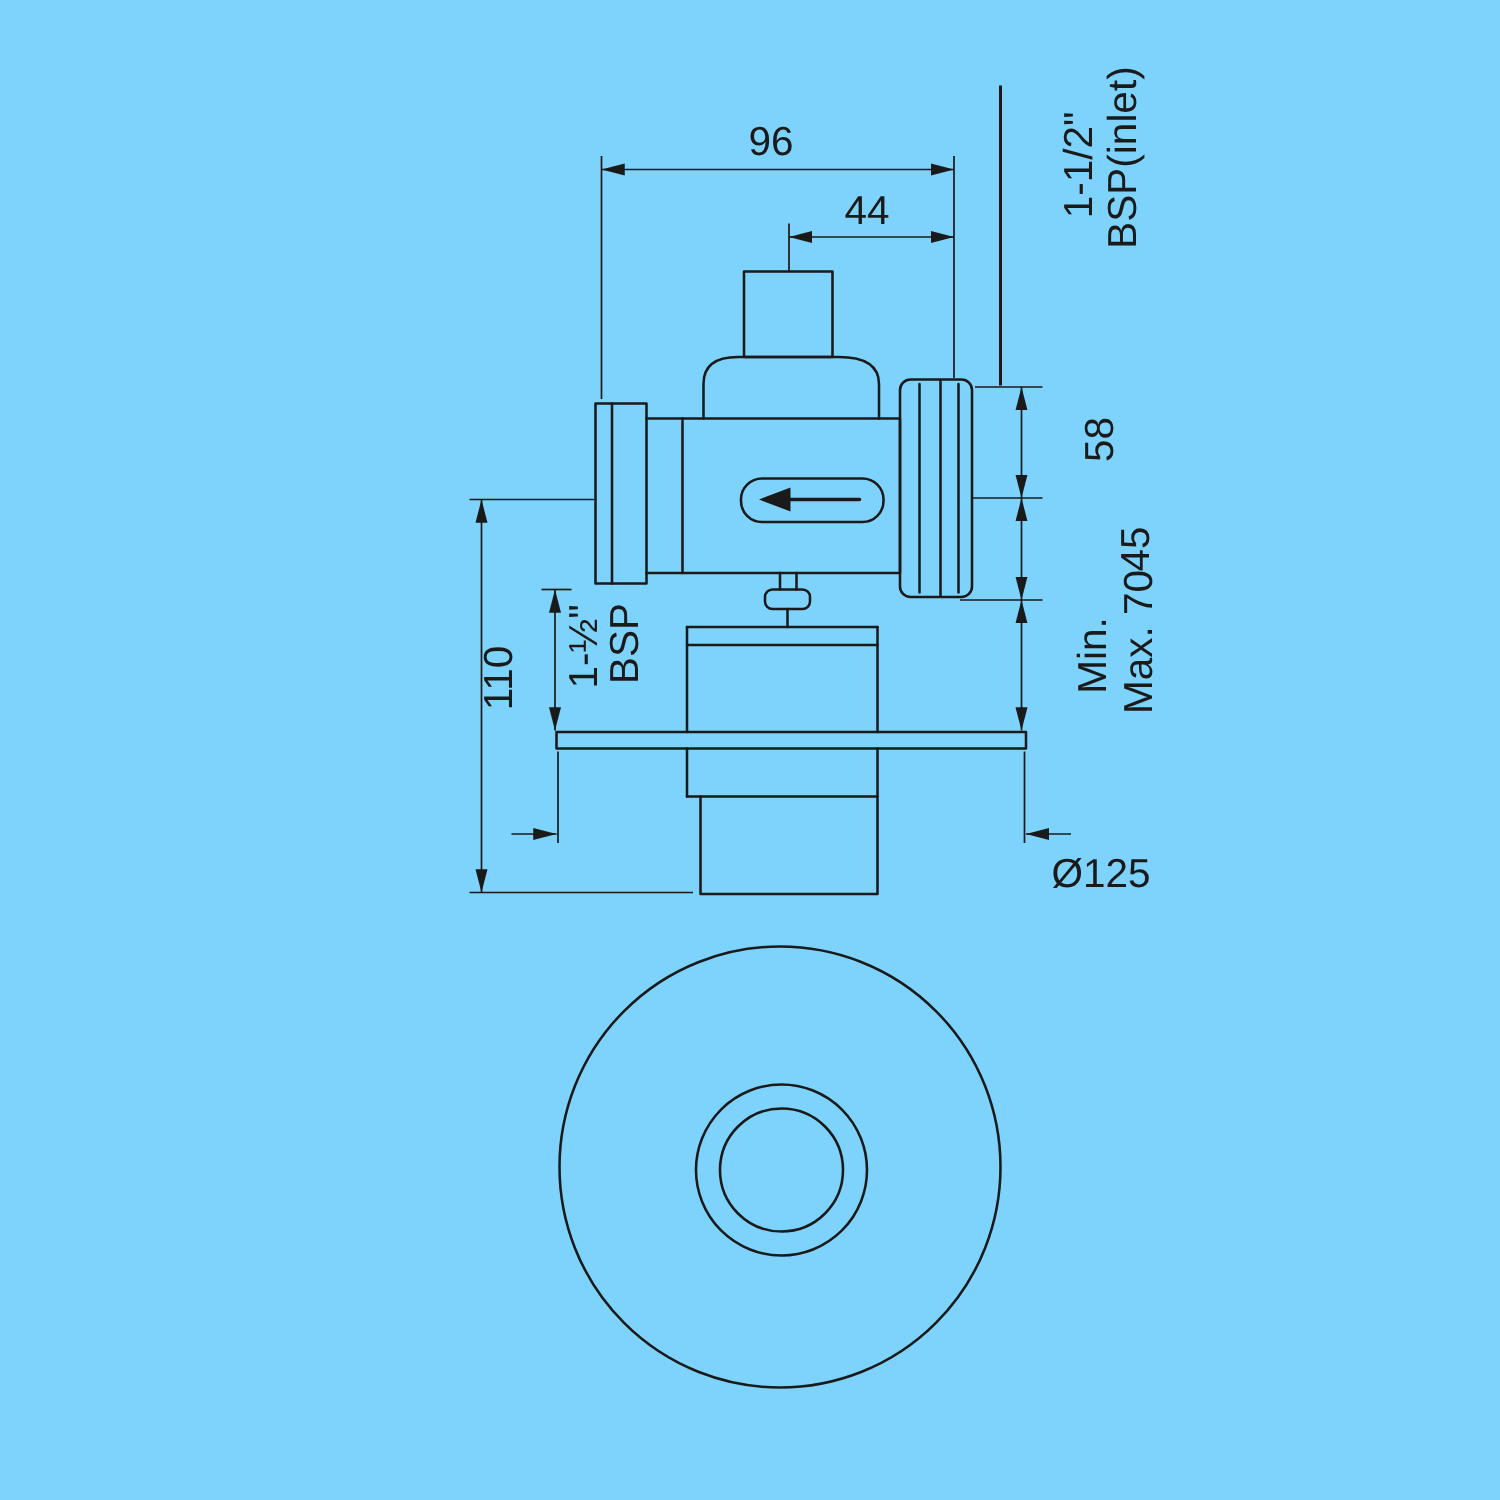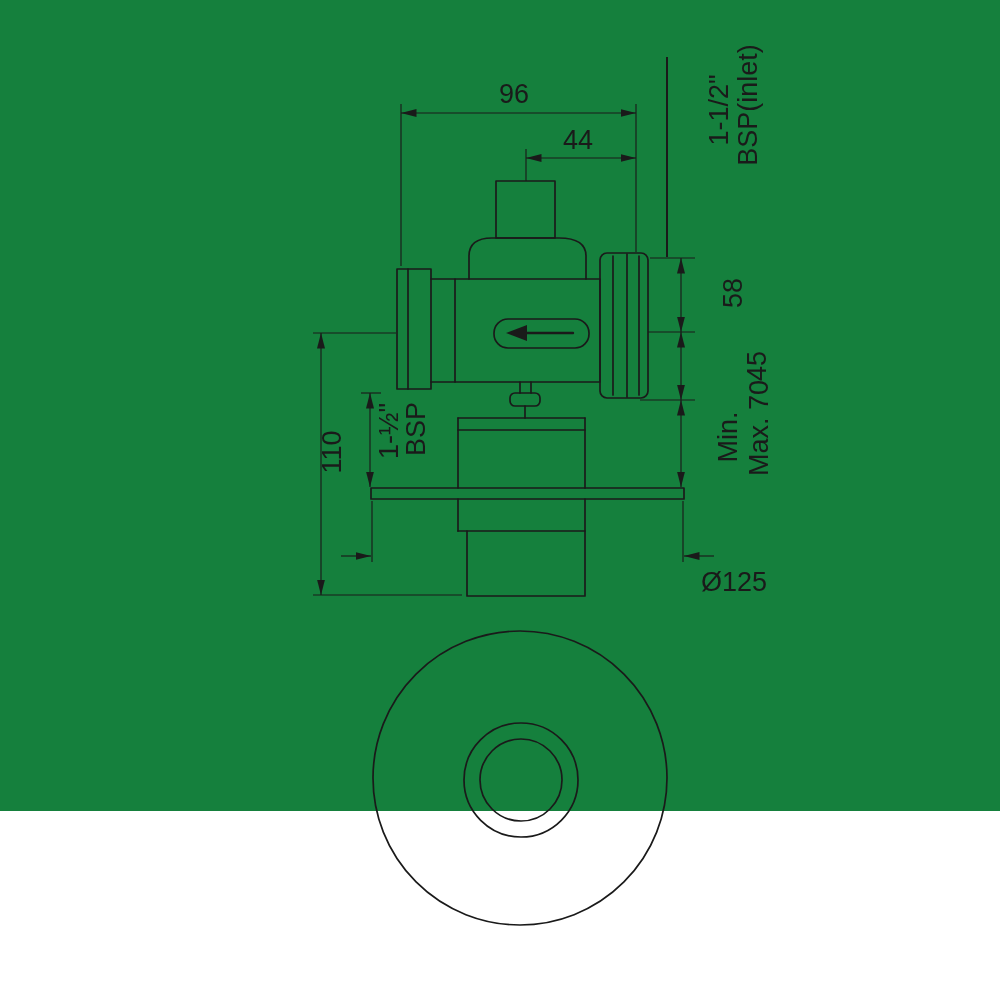--- a/index.html
+++ b/index.html
@@ -7,22 +7,22 @@
     padding: 0;
     background: #ffffff;
     width: 1000px;
     height: 1000px;
     overflow: hidden;
     font-family: "Liberation Sans", sans-serif;
   }
   .stage {
     position: relative;
     width: 1000px;
-    height: 811px;
-    background: #15803d;
+    height: 1000px;
+    background: #7dd3fc;
   }
   svg text {
     font-family: "Liberation Sans", sans-serif;
     font-size: 27px;
     fill: #1a1a1a;
     stroke: none;
   }
   .draw {
     stroke: #1a1a1a;
     stroke-width: 1.7;

